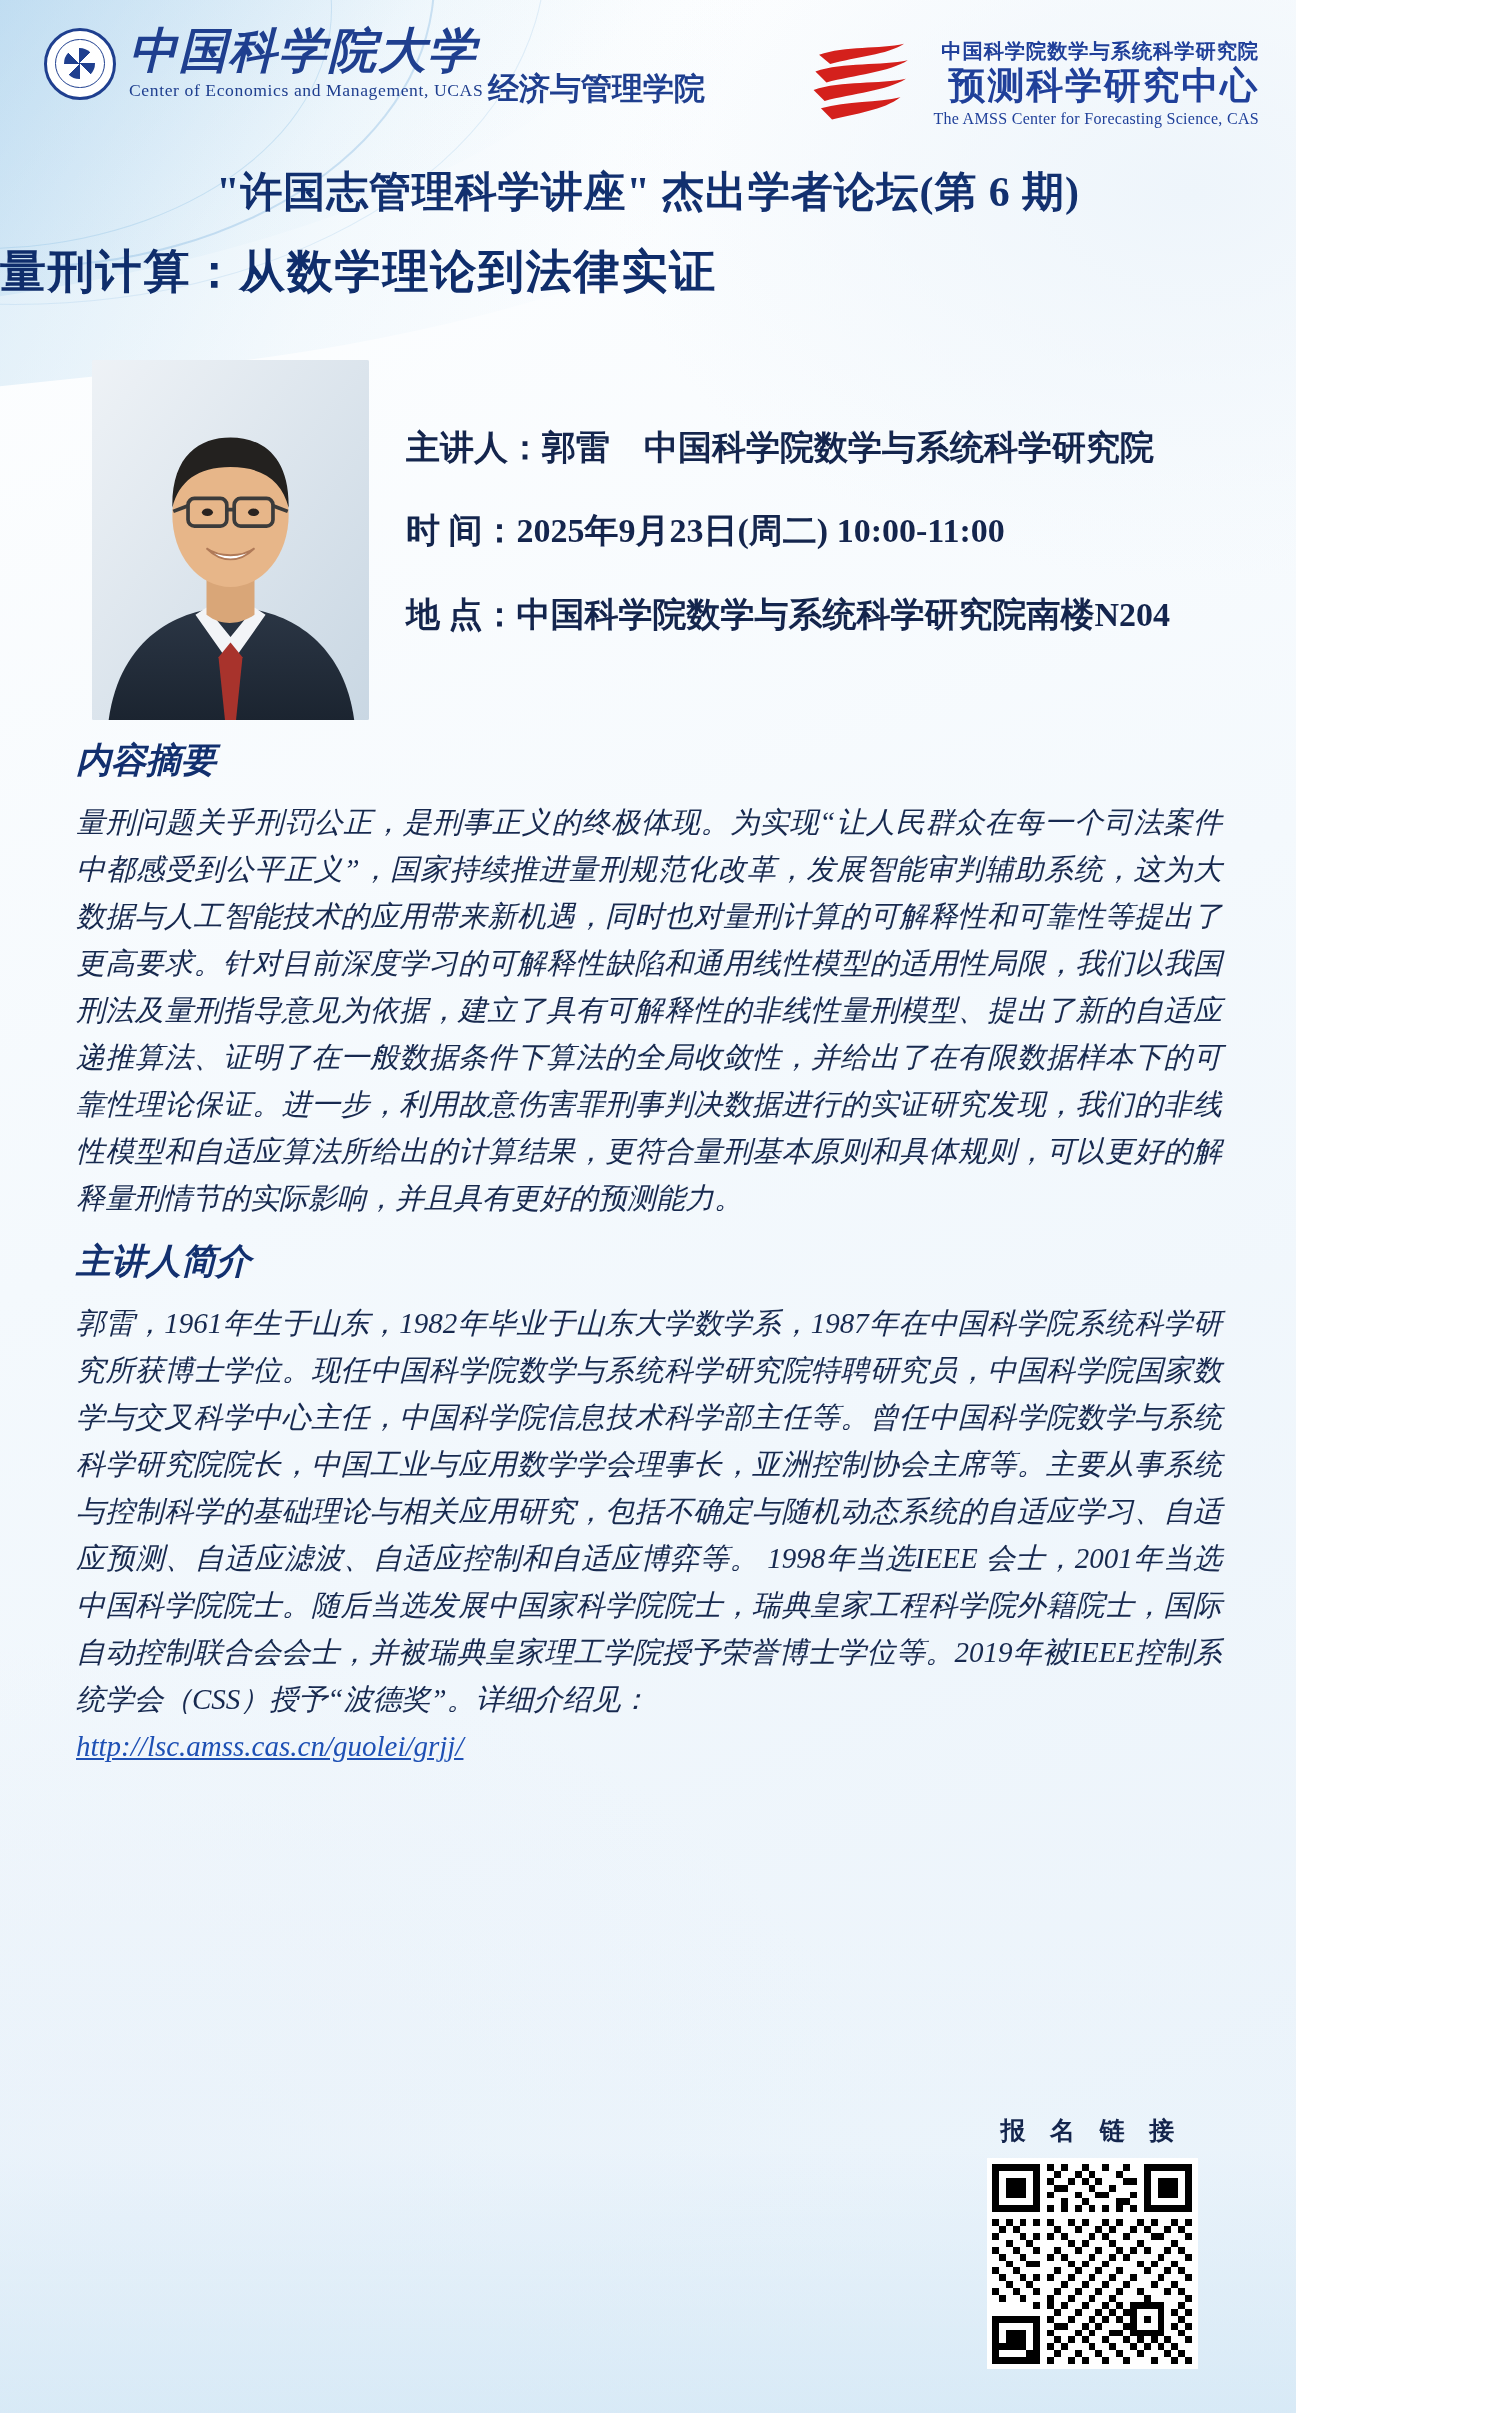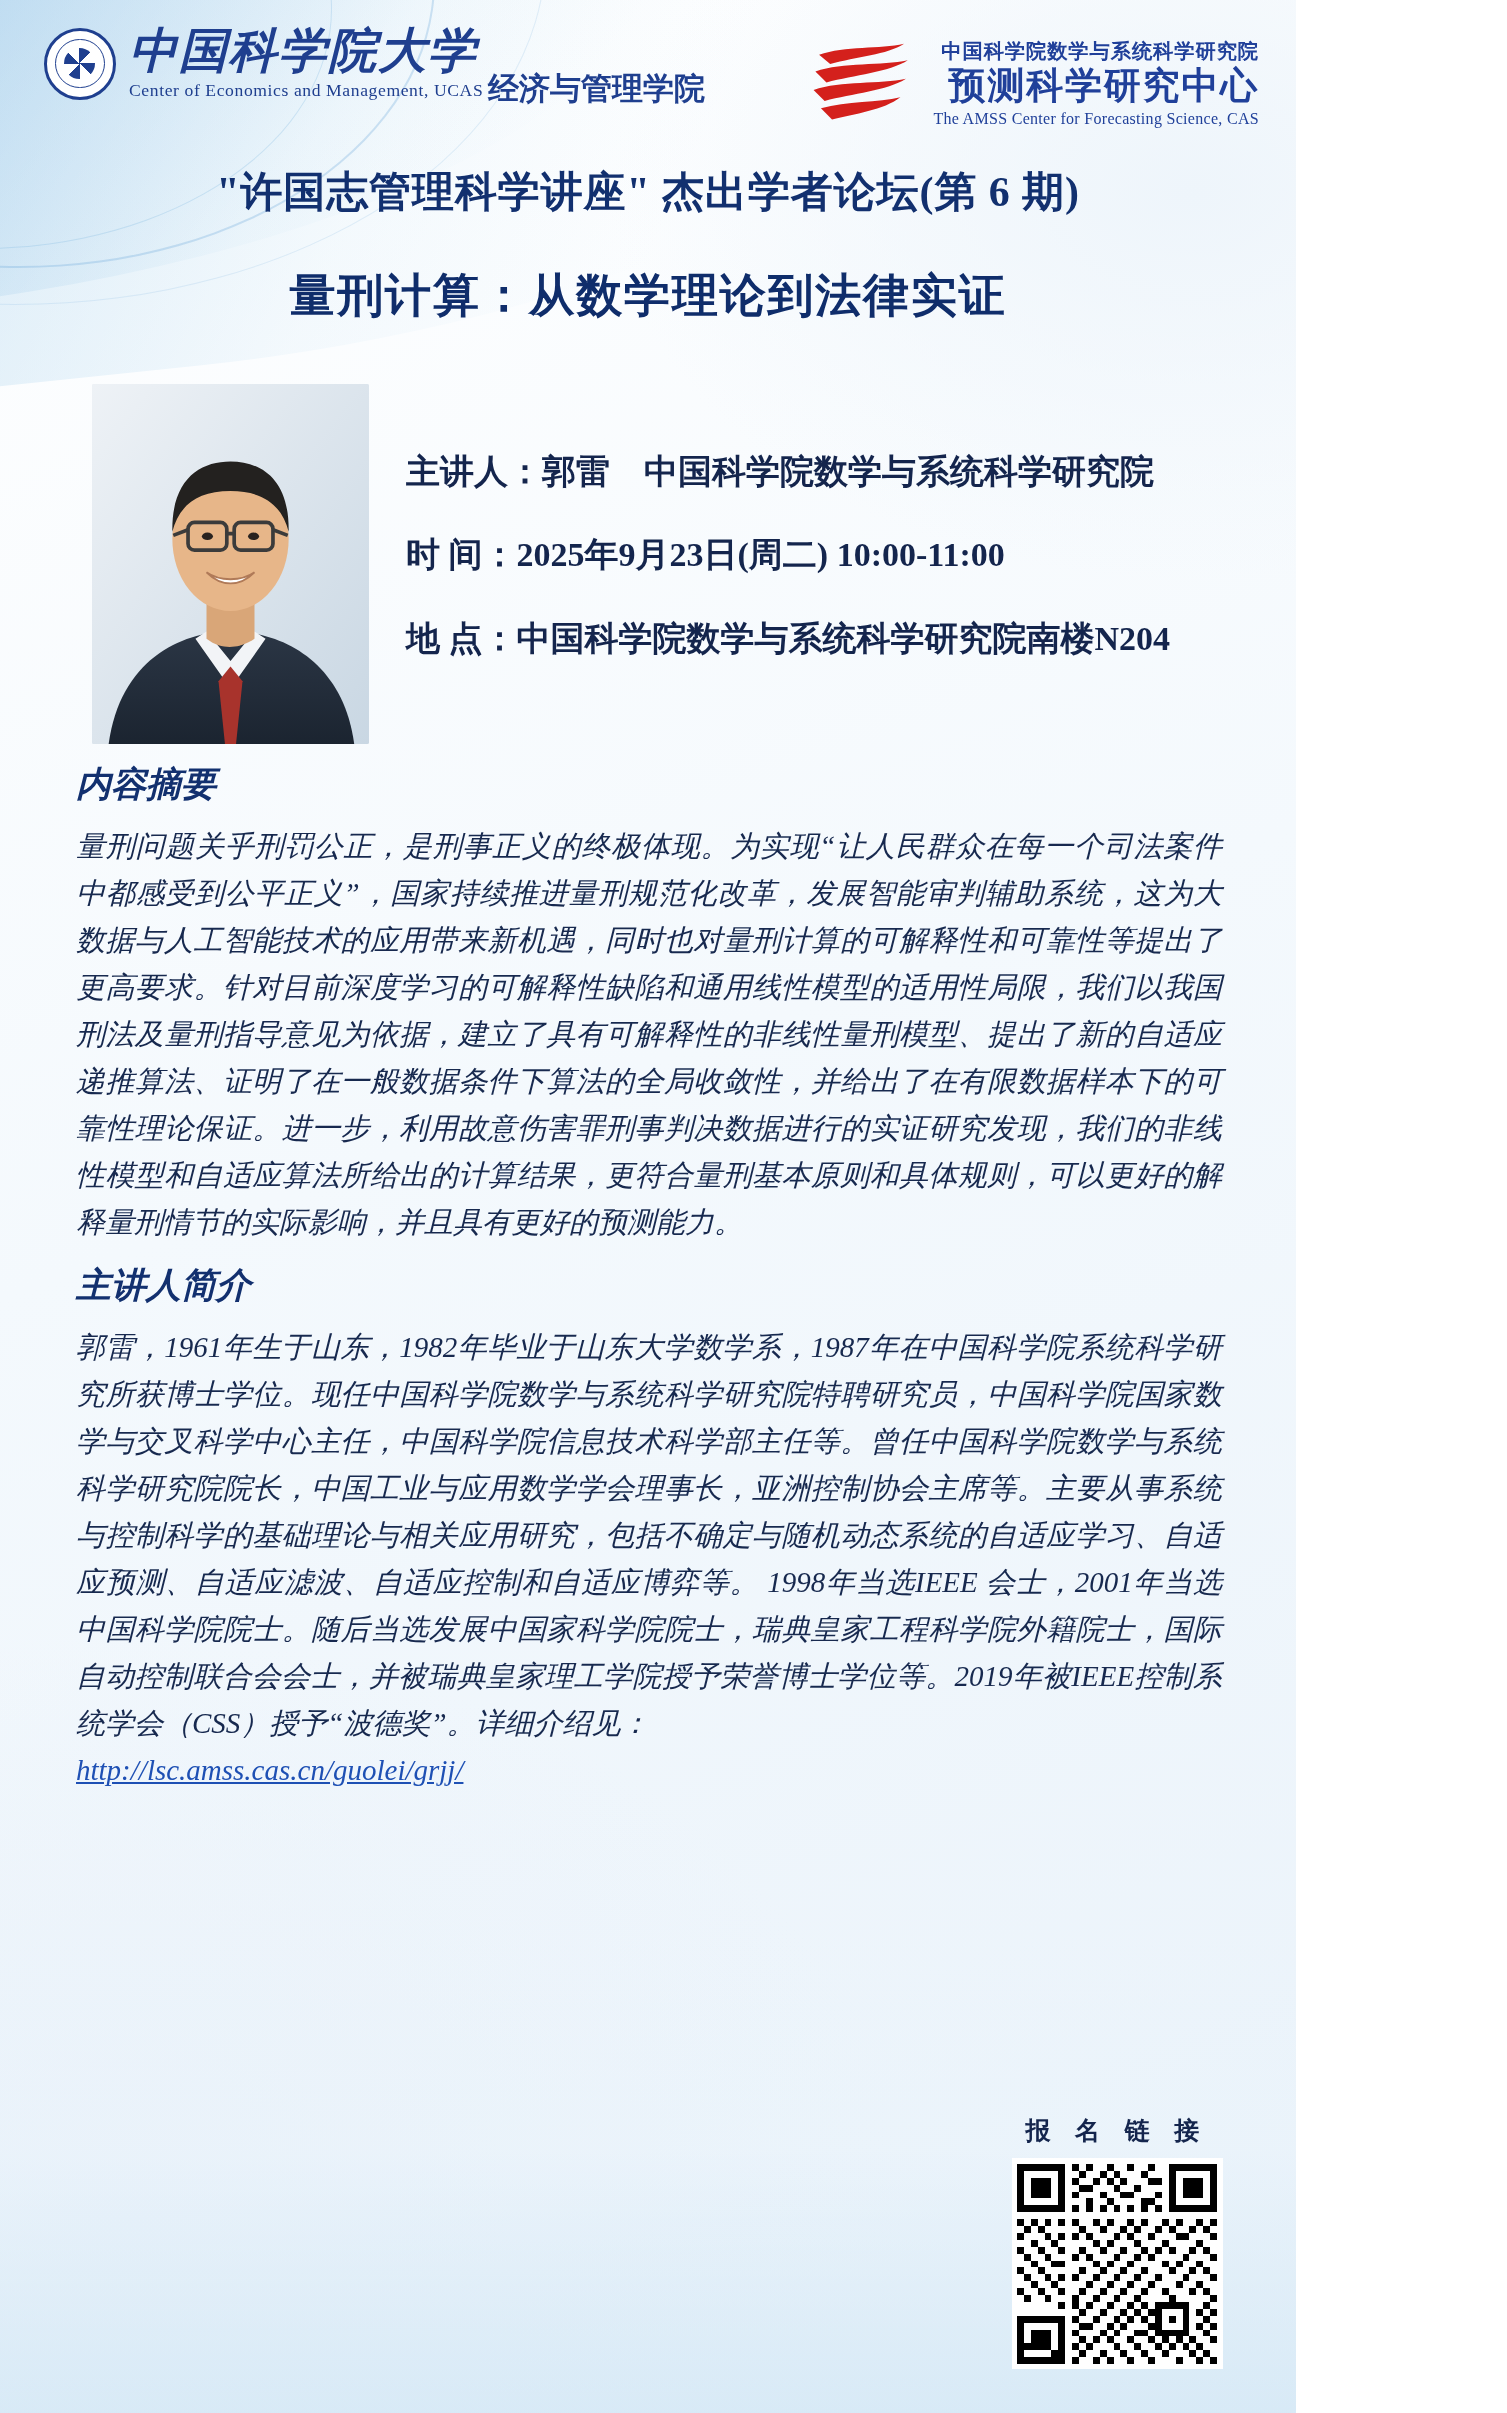--- a/index.html
+++ b/index.html
@@ -115,25 +115,24 @@
     position: relative;
     text-align: center;
     font-size: 42px;
     font-weight: 700;
     color: #12306f;
     margin-top: 7.4px;
     letter-spacing: 0.9px;
   }
   .title-2 {
     position: relative;
-    text-align: center;
     font-size: 46px;
     font-weight: 700;
     color: #0f2d6b;
-    margin-top: 45px;
+    margin-top: 21px;
     letter-spacing: 1.8px;
   }
 
   
   .speaker-row {
     position: relative;
     margin-top: 57px;
     padding: 0 37px 0 92px;
     display: flex;
     align-items: flex-start;
@@ -183,21 +182,21 @@
   .link {
     color: #1e50b4;
     text-decoration: underline;
     font-size: 29px;
     word-break: break-all;
   }
 
   
   .qr-wrap {
     position: absolute;
-    right: 59px;
+    right: 84px;
     bottom: 44px;
     width: 240px;
     text-align: center;
   }
   .qr-caption {
     font-size: 25px;
     font-weight: 700;
     color: #14254d;
     letter-spacing: 9.2px;
     margin-bottom: 11px;

